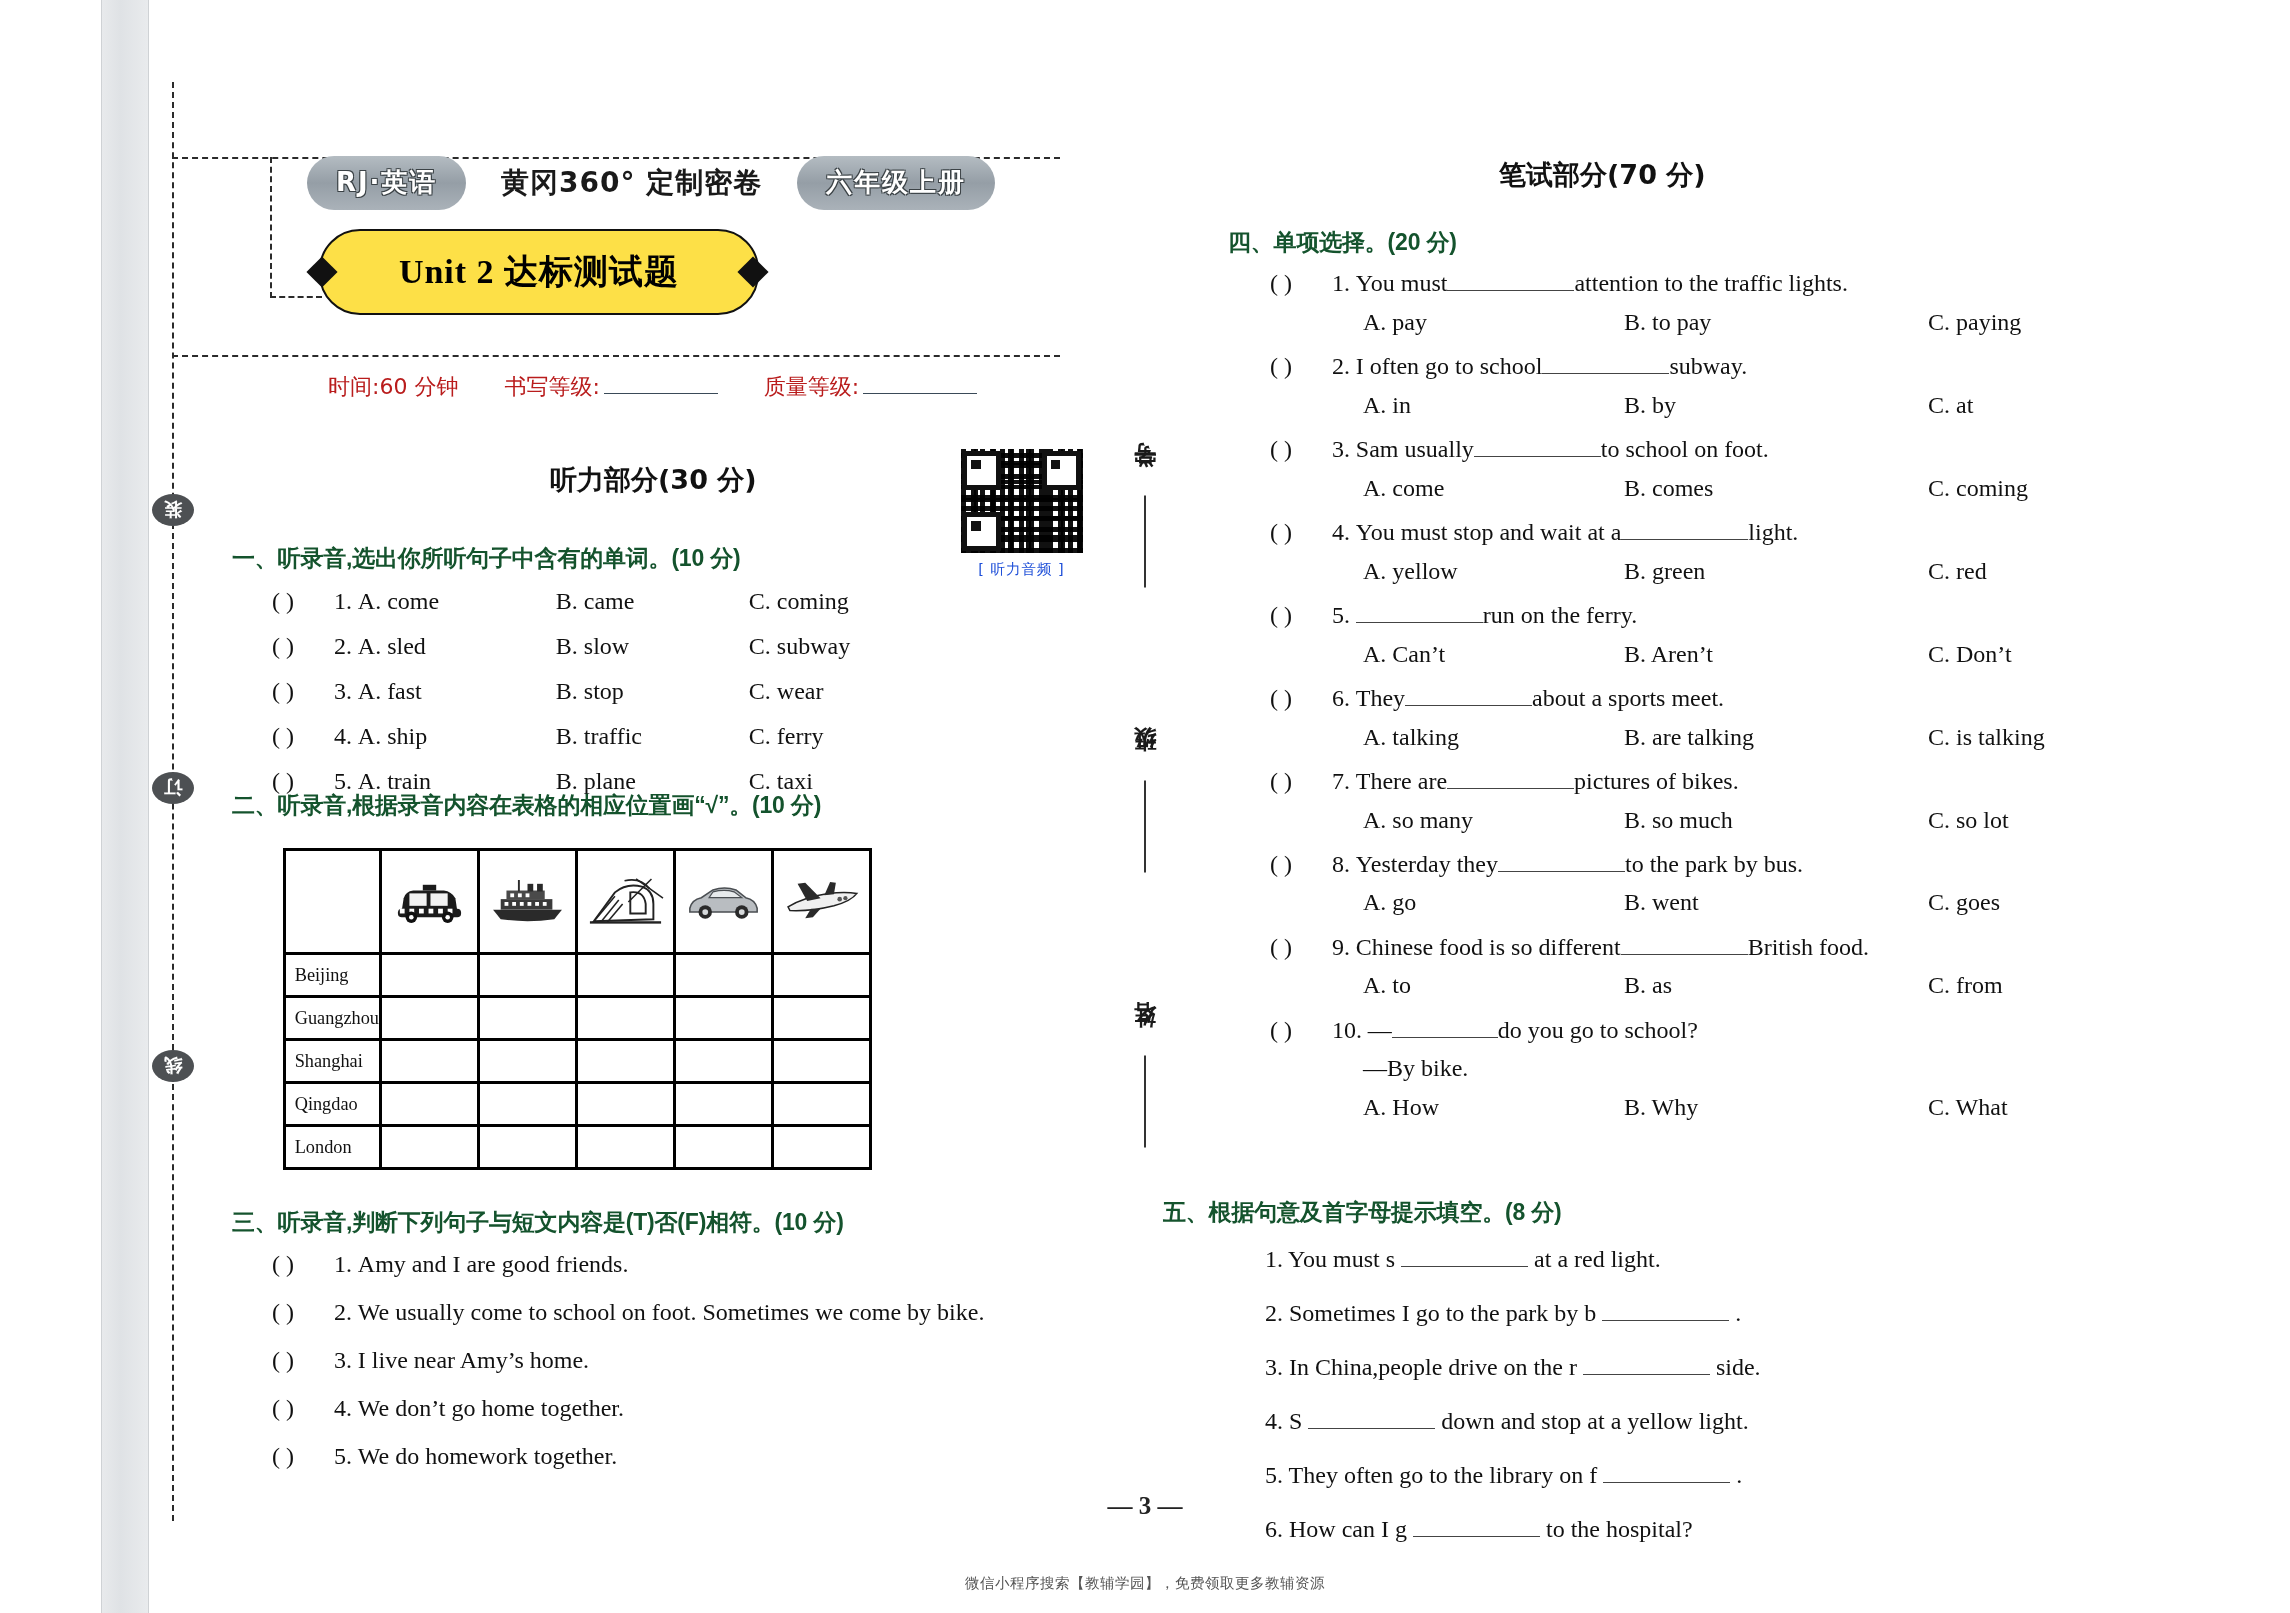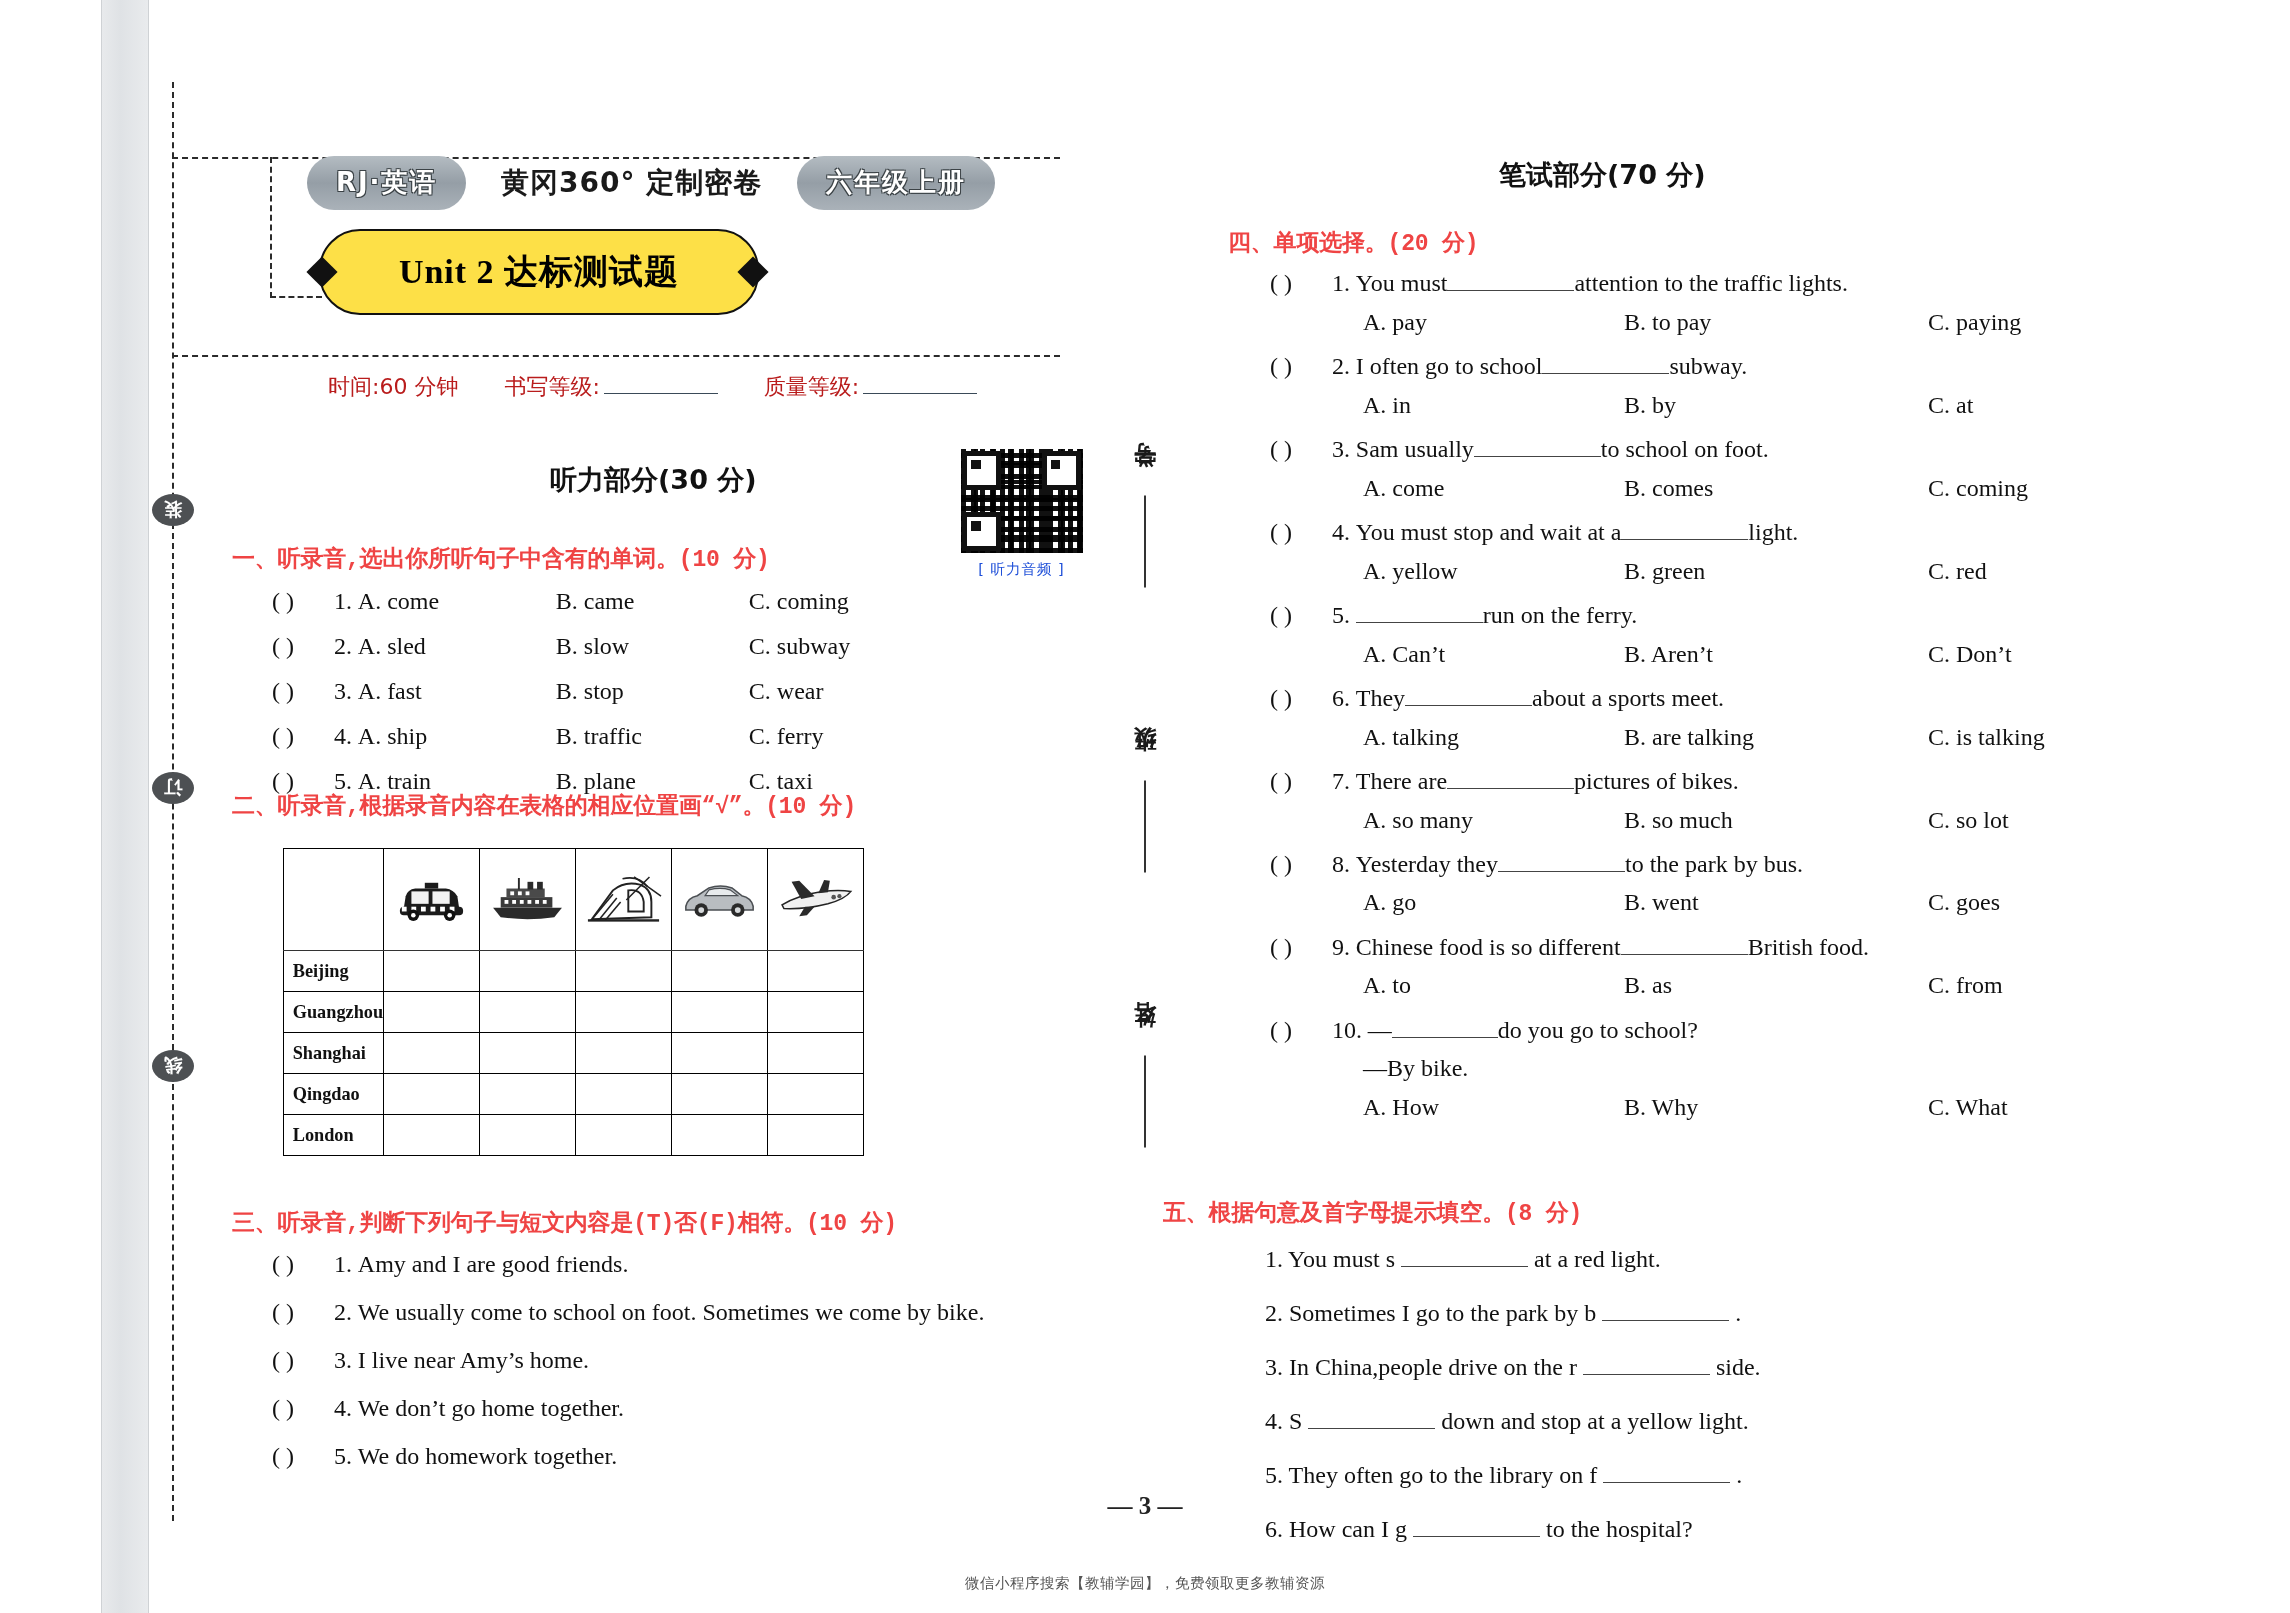--- a/index.html
+++ b/index.html
@@ -192,24 +192,24 @@
     font-size: 27px;
     font-weight: 700;
     color: #111;
     white-space: nowrap;
   }
   #listening-part-heading { left: 550px; top: 462px; }
   #written-part-heading   { left: 1499px; top: 157px; }
 
   .sec-heading {
     position: absolute;
-    font-family: Liberation Mono, monospace;
+    font-family: Liberation Sans, sans-serif;
     font-size: 23px;
     font-weight: 700;
-    color: #ef4444;
+    color: #14532d;
     white-space: nowrap;
     letter-spacing: -0.2px;
   }
   #sec1-heading { left: 232px; top: 543px; }
   #sec2-heading { left: 232px; top: 790px; }
   #sec3-heading { left: 232px; top: 1207px; }
   #sec4-heading { left: 1228px; top: 227px; }
   #sec5-heading { left: 1163px; top: 1197px; }
 
   
@@ -290,25 +290,24 @@
   #sec3-list .q-row { margin-bottom: 24px; }
 
   
   #transport-table {
     position: absolute;
     left: 283px; top: 848px;
     border-collapse: collapse;
     background: #fff;
   }
   #transport-table td, #transport-table th {
-    border: 1px solid #000000;
+    border: 3px solid #000000;
     padding: 0;
     text-align: center;
     vertical-align: middle;
-    font-weight: bold;
   }
   #transport-table thead th {
     height: 101px;
     width: 95px;
     border-bottom: 1.9px solid #333;
   }
   #transport-table thead th:first-child { width: 75px; }
   #transport-table tbody td { height: 40px; width: 95px; }
   #transport-table tbody td.city-cell {
     width: 75px;

